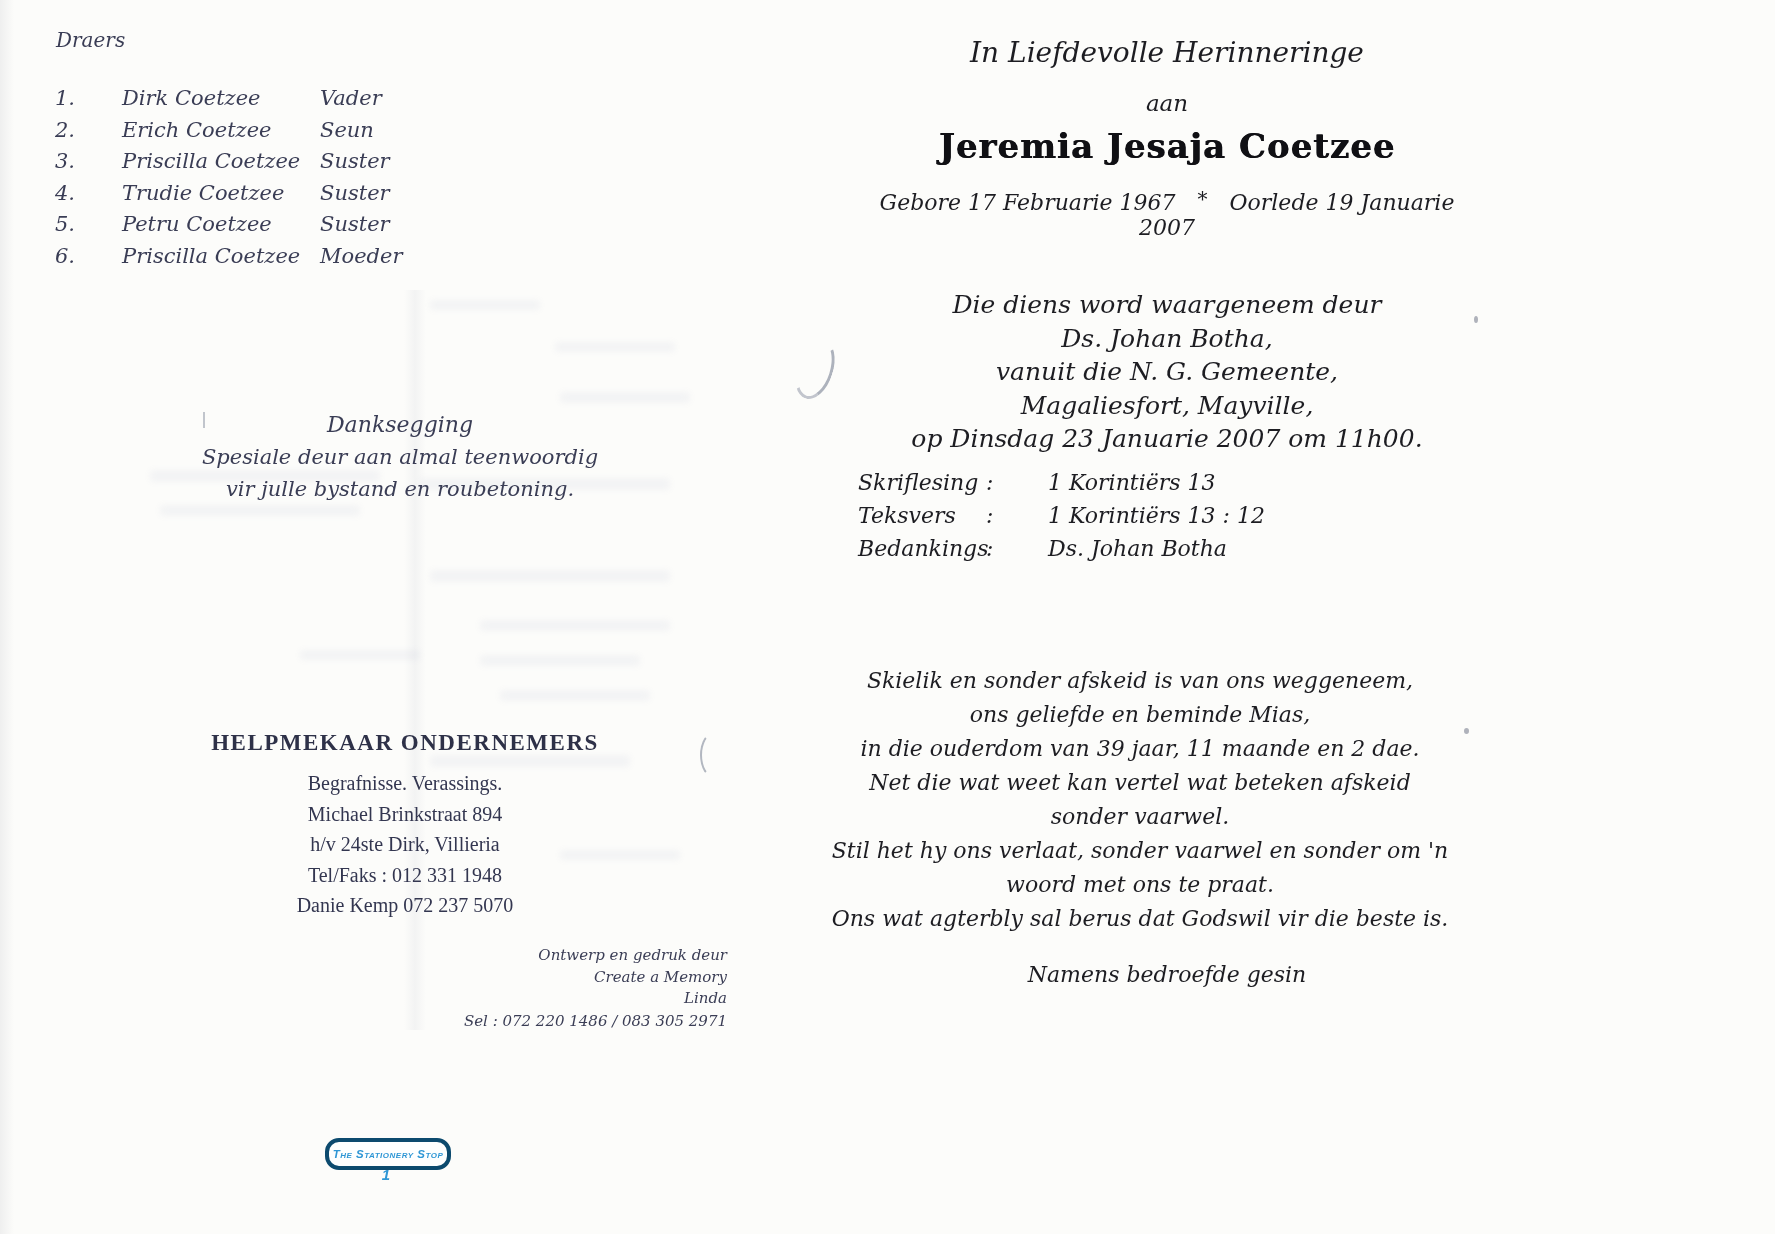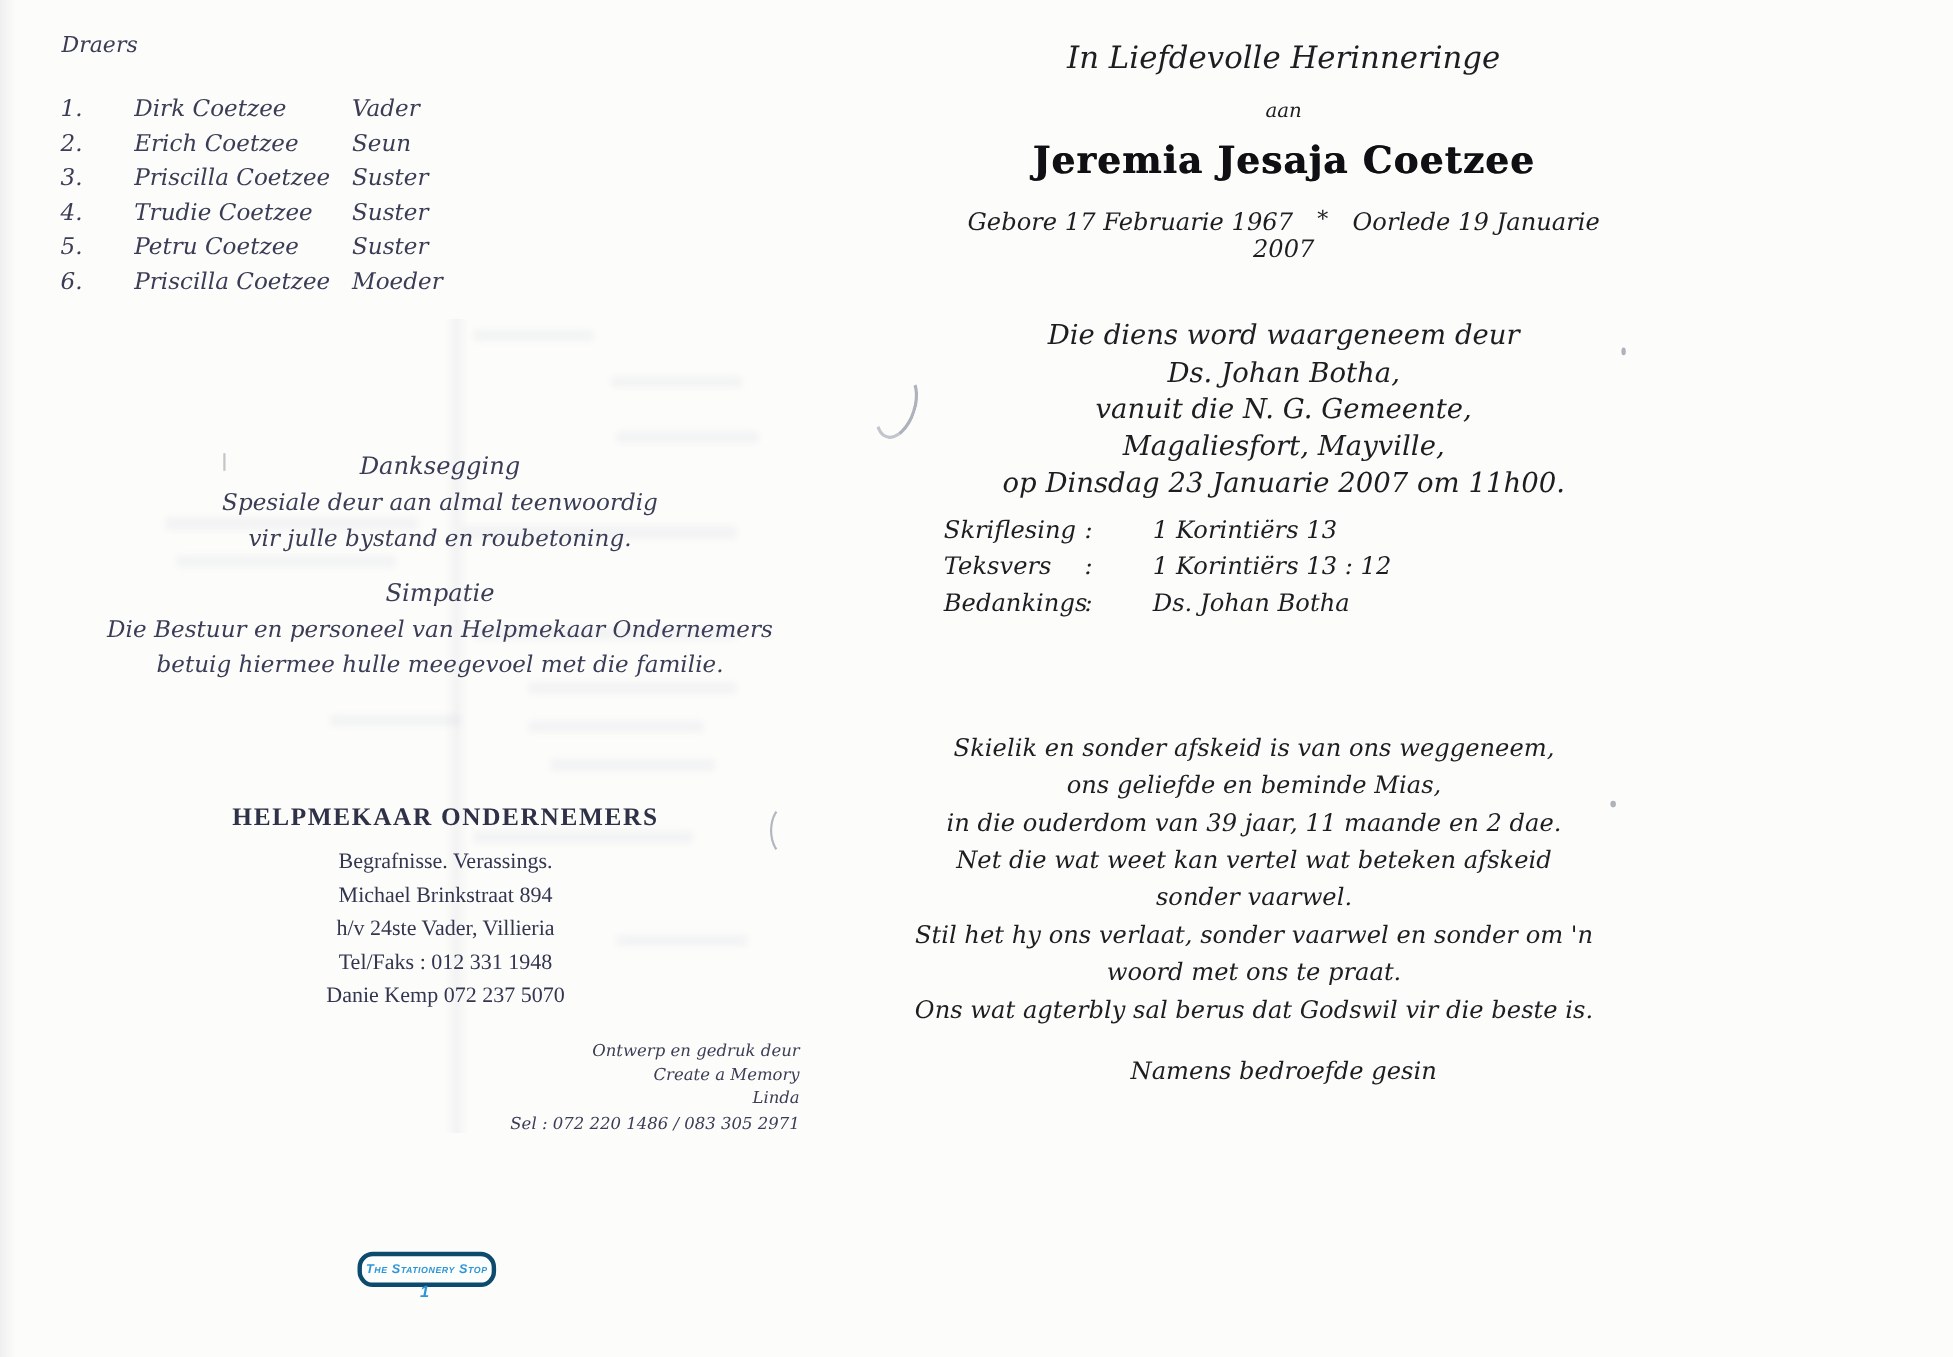--- a/index.html
+++ b/index.html
@@ -30,21 +30,21 @@
   .designer-phone{left:427px;top:1012px;width:300px;text-align:right;font-size:15px;}
   .logo-badge{left:325px;top:1138px;width:118px;height:24px;border:4px solid #0c4a6e;border-radius:14px;
     display:flex;align-items:center;justify-content:center;
     color:#2e96d5;font-family:"Liberation Sans",sans-serif;font-weight:700;font-style:italic;font-size:11.5px;
     font-variant:small-caps;letter-spacing:.5px;background:#fdfefe;}
   .logo-pagenum{left:325px;top:1166px;width:122px;text-align:center;color:#2e96d5;
     font-family:"Liberation Sans",sans-serif;font-weight:700;font-style:italic;font-size:15px;}
   
   .rp{left:872px;width:590px;text-align:center;}
   .rp-line1{top:36px;font-size:28px;}
-  .rp-aan{top:90px;font-size:18px;font-style:italic;}
+  .rp-aan{top:90px;font-size:23px;font-style:italic;}
   .rp-name{top:126px;font-size:34px;font-weight:700;letter-spacing:1px;color:#101014;font-style:normal;
     font-family:"DejaVu Serif",serif;text-shadow:.6px 0 0 #101014;}
   .rp-dates{top:190px;font-size:22px;}
   .rp-dates .star{display:inline-block;margin:0 22px;transform:translateY(-4px);font-size:20px;}
   .rp-service{top:252px;font-size:25px;line-height:33.5px;margin-top:36px;}
   .rp-details{left:858px;top:470px;width:560px;}
   .det-row{display:grid;grid-template-columns:128px 62px auto;height:33px;font-size:22px;text-align:left;}
   .rp-brief{top:598px;font-size:22px;}
   .rp-poem{top:664px;font-size:22px;line-height:34px;left:810px;width:660px;}
   .rp-closing{top:962px;font-size:22px;}
@@ -122,32 +122,27 @@
       <span>Moeder</span>
     </div>
   </div>
 
   <div class="abs script center danksegging">
     <div class="ttl">Danksegging</div>
     <div>Spesiale deur aan almal teenwoordig</div>
     <div>vir julle bystand en roubetoning.</div>
   </div>
 
-  <div class="abs script center simpatie">
-    <div class="ttl">Simpatie</div>
-    <div>Die Bestuur en personeel van Helpmekaar Ondernemers</div>
-    <div>betuig hiermee hulle meegevoel met die familie.</div>
-  </div>
 
   <div class="abs center undertaker">
     <div class="undertaker-name">HELPMEKAAR ONDERNEMERS</div>
     <div class="undertaker-lines">
       <div>Begrafnisse.  Verassings.</div>
       <div>Michael Brinkstraat 894</div>
-      <div>h/v 24ste Vader, Villieria</div>
+      <div>h/v 24ste Dirk, Villieria</div>
       <div>Tel/Faks : 012 331 1948</div>
       <div>Danie Kemp 072 237 5070</div>
     </div>
   </div>
 
   <div class="abs script designer">
     <div>Ontwerp en gedruk deur</div>
     <div>Create a Memory</div>
     <div>Linda</div>
   </div>

